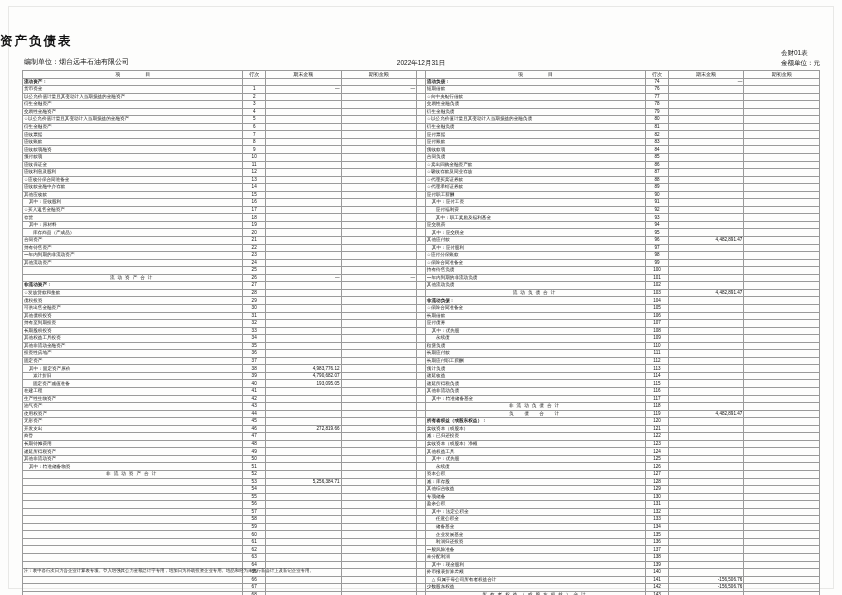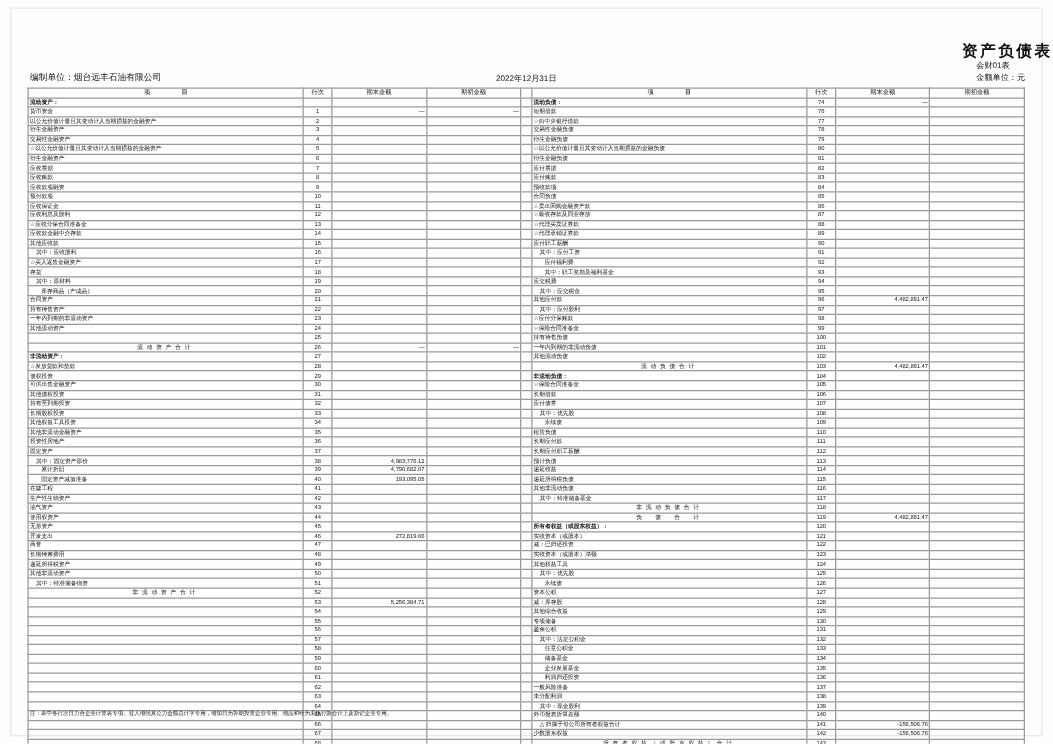--- a/index.html
+++ b/index.html
@@ -16,21 +16,21 @@
     background:#fdfdfc;
   }
   
   .scan-edge{
     position:absolute;left:8px;top:6px;right:8px;bottom:6px;
     border:1px solid #e8e8e6;
     pointer-events:none;
   }
   .title{
     position:absolute;left:0;right:0;top:33px;
-    text-align:right;
+    text-align:left;
     font-size:12.5px;font-weight:bold;letter-spacing:2px;
   }
   .meta-left{
     position:absolute;left:24px;top:57px;font-size:7px;
   }
   .meta-center{
     position:absolute;left:0;right:0;top:59px;text-align:center;font-size:6.5px;
   }
   .meta-right{
     position:absolute;right:22px;top:48px;font-size:6.5px;text-align:left;line-height:1.5;

